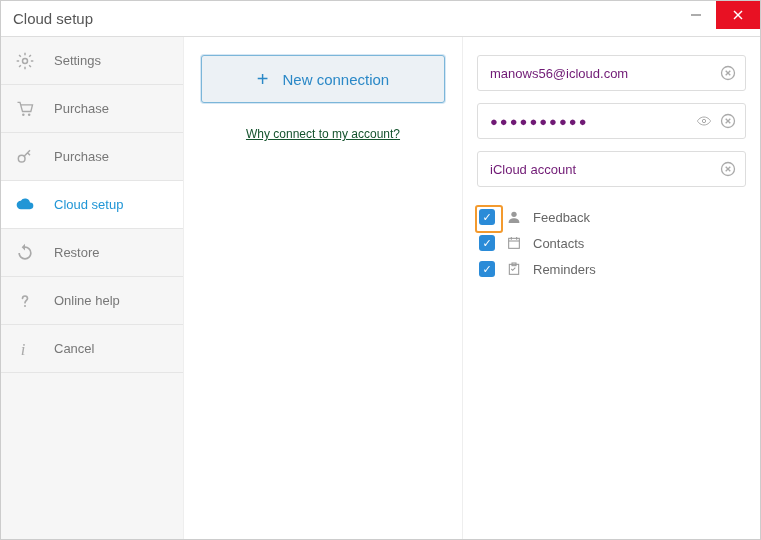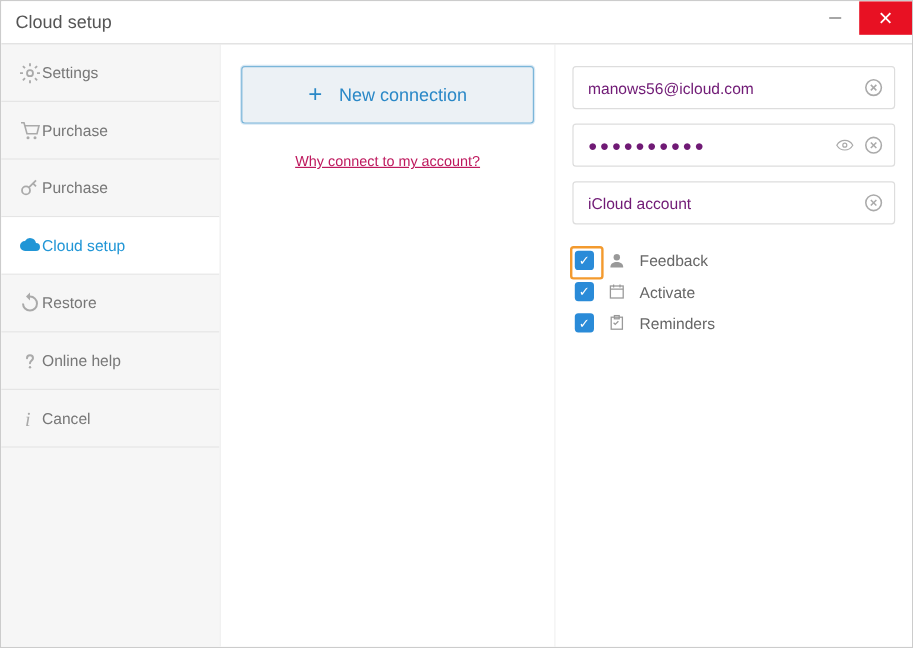--- a/index.html
+++ b/index.html
@@ -59,21 +59,21 @@
     background: #f6f6f6;
   }
   .sidebar-item {
     height: 48px;
     display: flex;
     align-items: center;
     padding: 0 14px;
     border-bottom: 1px solid #e5e5e5;
     cursor: pointer;
     color: #777;
-    gap: 0;
+    gap: 19px;
   }
   .sidebar-item.active {
     background: #fff;
     color: #2196d6;
   }
   .sidebar-item .icon {
     width: 20px;
     display: flex;
     align-items: center;
     justify-content: center;
@@ -103,21 +103,21 @@
     font-size: 15px;
     cursor: pointer;
     box-shadow: 0 0 0 1px rgba(90,160,210,0.25);
   }
   .new-conn-btn .plus {
     font-size: 20px;
     font-weight: 400;
   }
   .why-link {
     margin-top: 24px;
-    color: #be185d;
+    color: #14532d;
     font-size: 12px;
     text-decoration: underline;
     cursor: pointer;
   }
   .right {
     width: 297px;
     background: #fff;
     padding: 18px 14px 18px 14px;
   }
   .input-row {
@@ -367,21 +367,21 @@
       <div class="check-row">
         <span class="cb">✓</span>
         <span class="type-icon">
           <svg width="16" height="16" viewBox="0 0 24 24" fill="none">
               <rect x="4" y="5" width="16" height="15" stroke="#999" stroke-width="1.6"></rect>
               <line x1="4" y1="9" x2="20" y2="9" stroke="#999" stroke-width="1.6"></line>
               <line x1="8" y1="3" x2="8" y2="7" stroke="#999" stroke-width="1.6"></line>
               <line x1="16" y1="3" x2="16" y2="7" stroke="#999" stroke-width="1.6"></line>
             </svg>
         </span>
-        <span>Activate</span>
+        <span>Contacts</span>
       </div>
       <div class="check-row">
         <span class="cb">✓</span>
         <span class="type-icon">
           <svg width="16" height="16" viewBox="0 0 24 24" fill="none">
               <rect x="5" y="5" width="14" height="15" stroke="#999" stroke-width="1.6"></rect>
               <rect x="9" y="3" width="6" height="4" stroke="#999" stroke-width="1.6"></rect>
               <path d="M8 12l2 2 4-4" stroke="#999" stroke-width="1.6"></path>
             </svg>
         </span>

